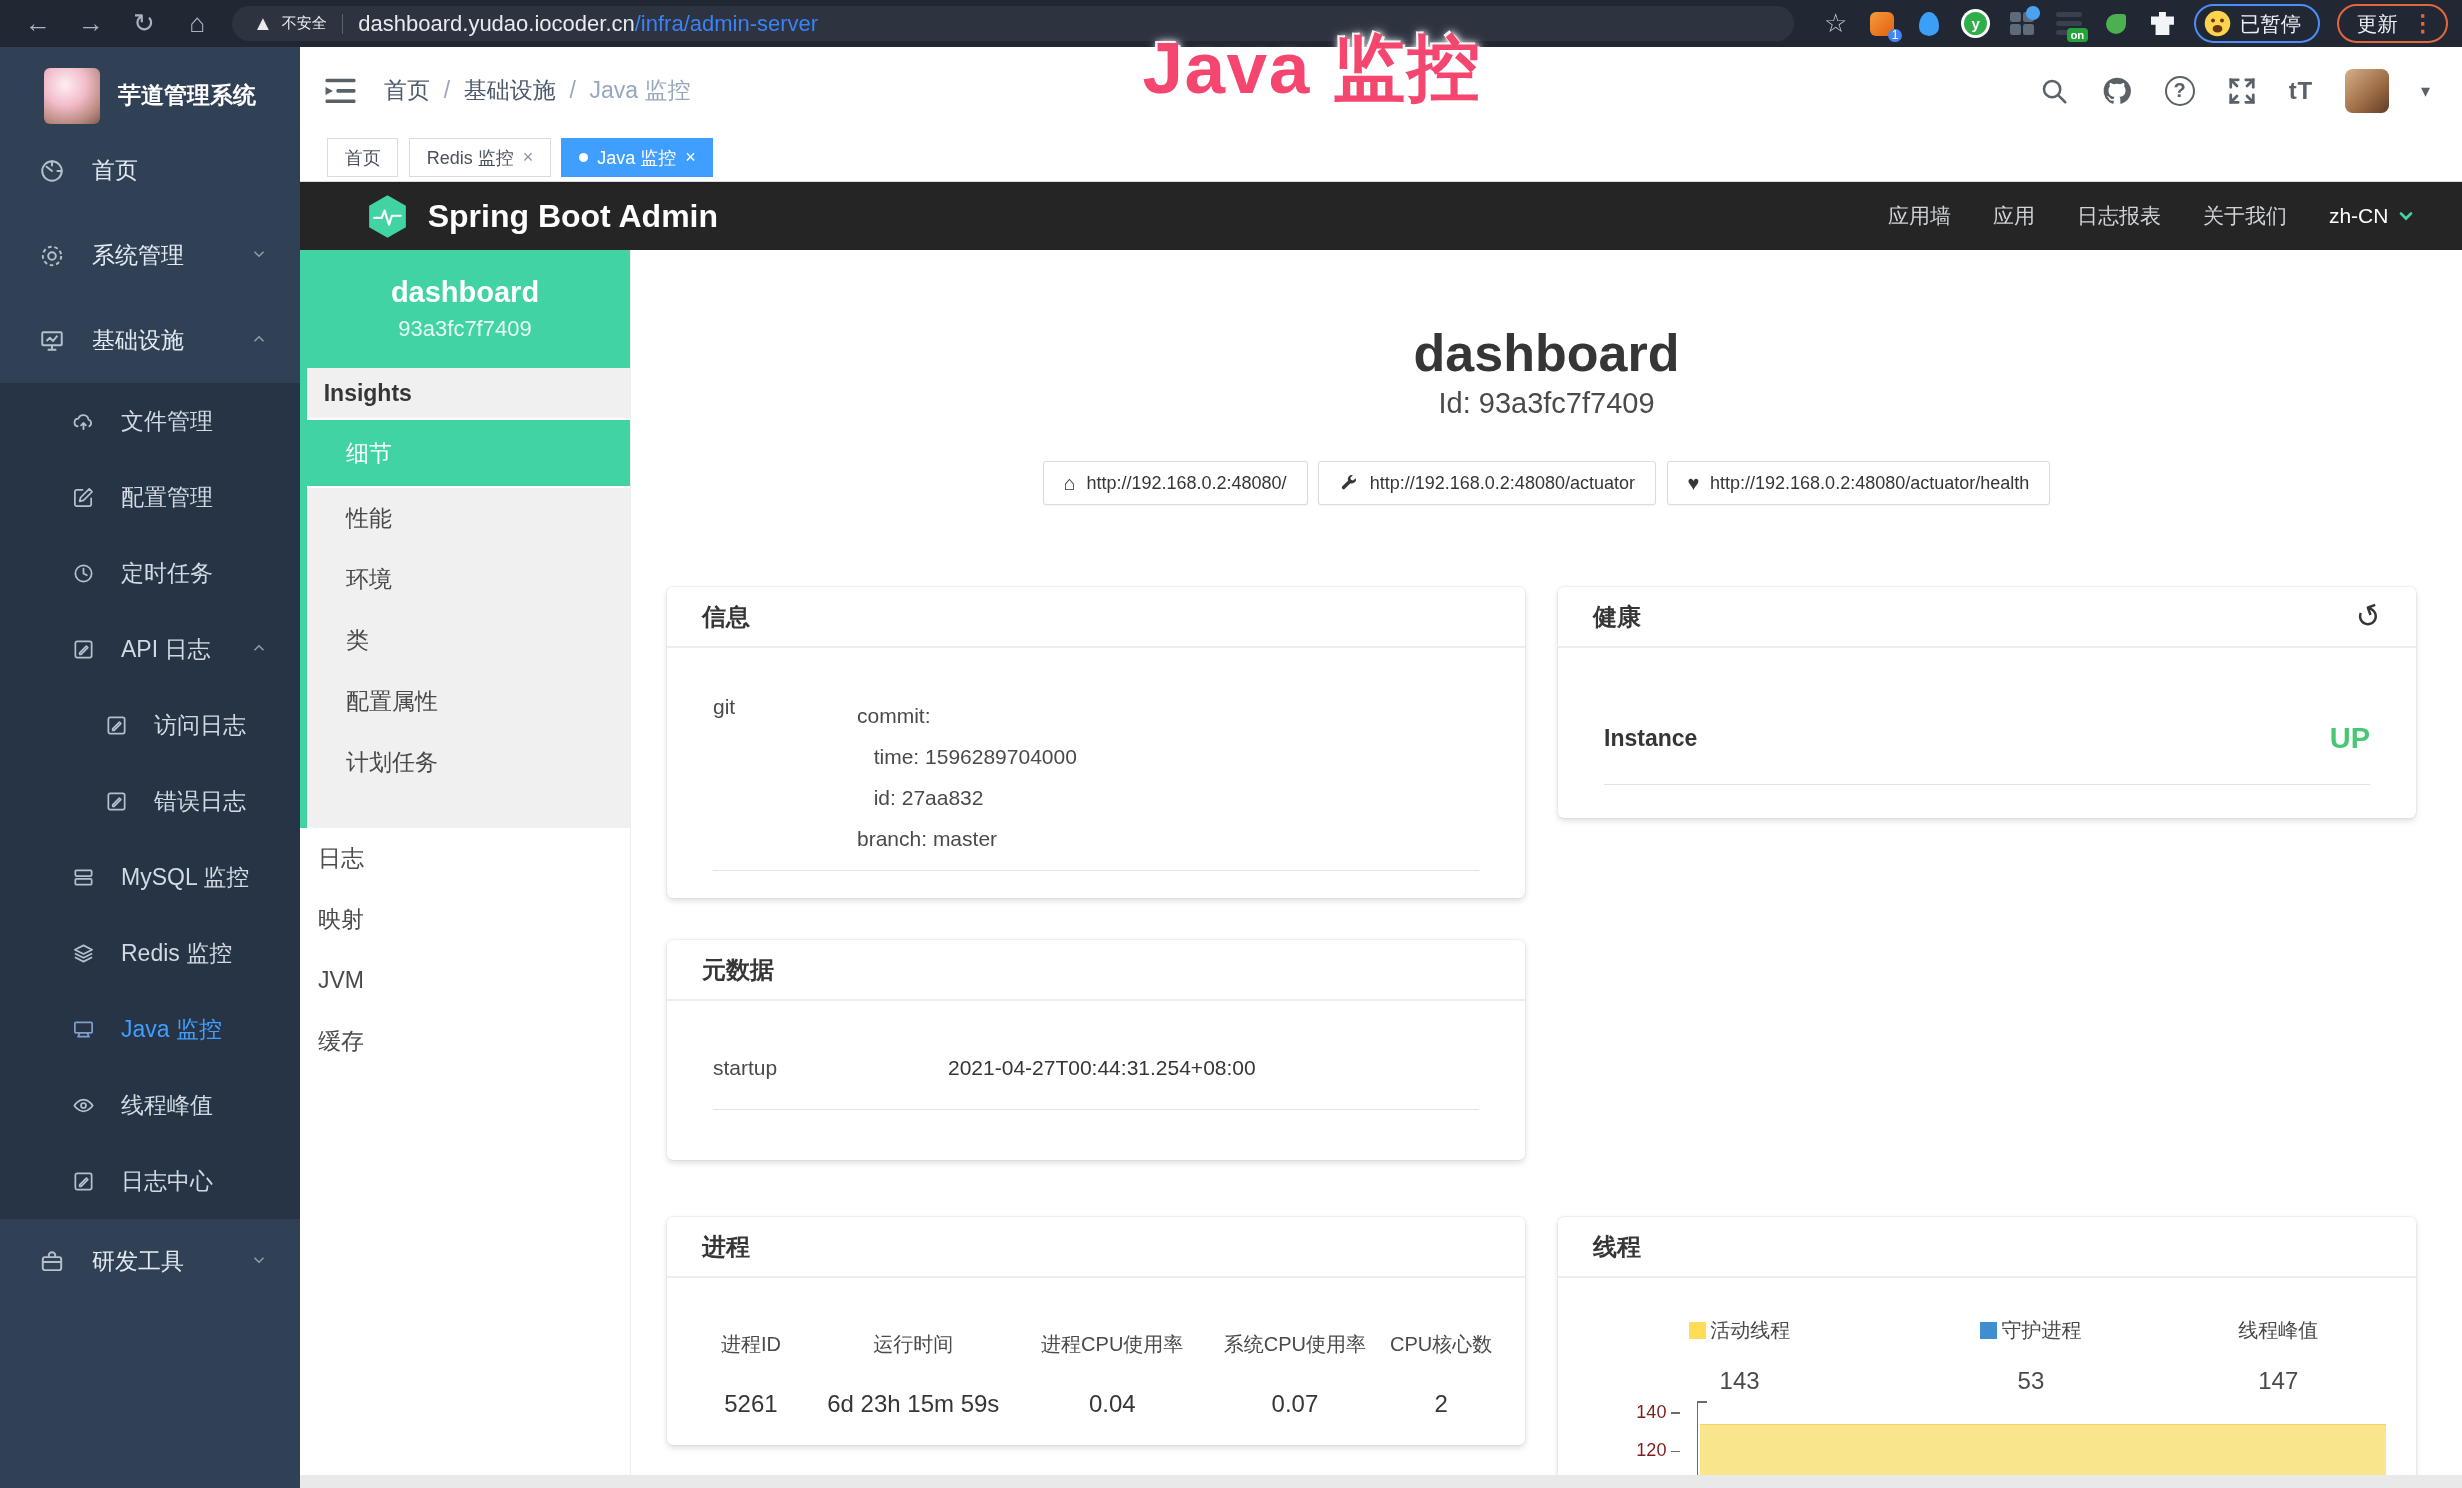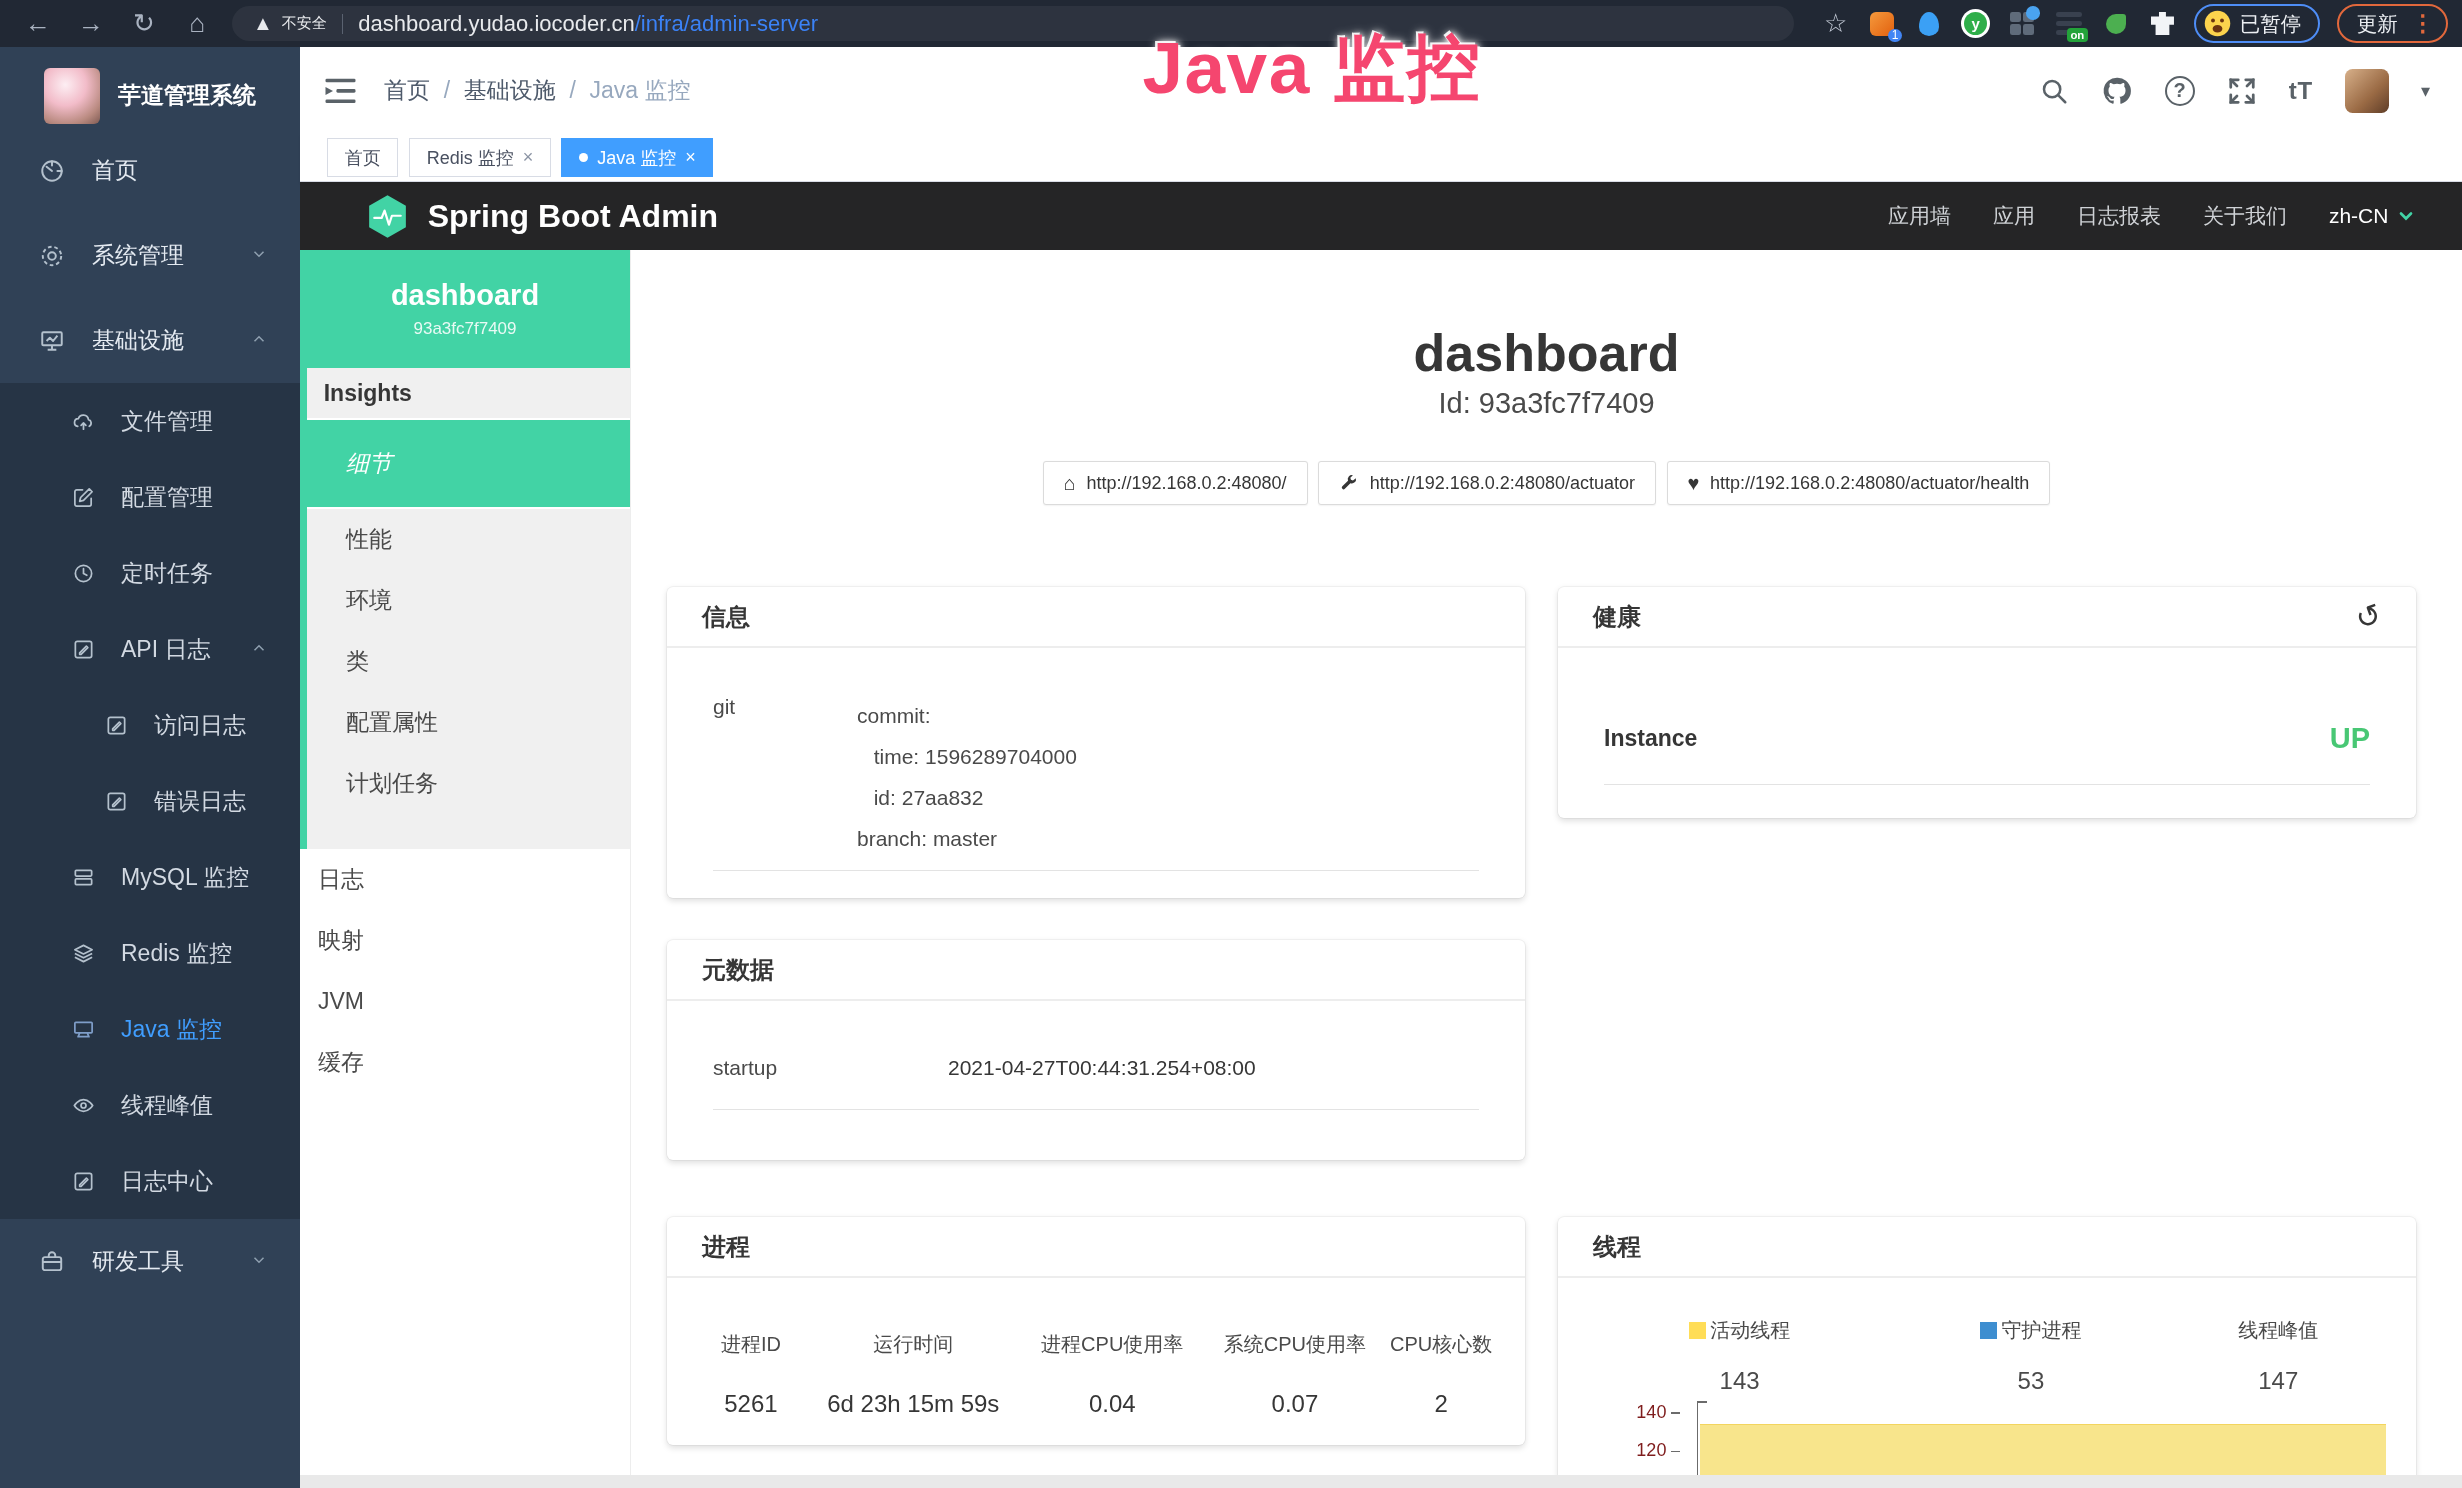--- a/index.html
+++ b/index.html
@@ -81,25 +81,25 @@
   .sba { flex:1; display:flex; flex-direction:column; min-height:0; }
   .sba-header { height:68px; background:#252526; display:flex; align-items:center; padding:0 46px 0 64px; flex:none; }
   .sba-brand { margin-left:16.7px; font-size:32px; font-weight:bold; color:#fff; }
   .sba-nav { margin-left:auto; display:flex; align-items:center; gap:42px; font-size:21px; color:#cfd2d6; }
   .sba-nav .loc { color:#fff; display:flex; align-items:center; gap:7.6px; }
   .sba-body { flex:1; display:flex; min-height:0; background:#fff; }
 
   .sba-side { width:331px; flex:none; border-right:1.5px solid #ededed; background:#fff; }
   .app-block { height:118px; background:#42d3a5; display:flex; flex-direction:column; align-items:center; justify-content:center; gap:7.6px; }
   .app-name { font-size:29px; font-weight:bold; color:#fff; }
-  .app-id { font-size:17px; color:rgba(255,255,255,.88); }
+  .app-id { font-size:22px; color:rgba(255,255,255,.88); }
   .insights { margin-top:0; border-left:7.6px solid #42d3a5; background:#f0f0f0; padding-bottom:35px; }
   .ins-h { height:52px; display:flex; align-items:center; padding-left:16.7px; font-size:23px; font-weight:bold; color:#363636; border-bottom:2.3px solid #fff; }
   .ins-item { height:61px; display:flex; align-items:center; padding-left:39px; font-size:23px; color:#4a4a4a; cursor:pointer; }
-  .ins-item.active { height:89px; background:#42d3a5; color:#fff; border-bottom:2.3px solid #fff;font-style:italic; }
+  .ins-item.active { height:68px; background:#42d3a5; color:#fff; border-bottom:2.3px solid #fff; }
   .root-item { height:61px; display:flex; align-items:center; padding-left:18px; font-size:23px; color:#4a4a4a; cursor:pointer; }
 
   .sba-content { flex:1; position:relative; overflow:hidden; background:#fff; }
   .page-title { position:absolute; top:73px; left:0; right:0; text-align:center; font-size:52px; font-weight:bold; color:#363636; }
   .page-sub { position:absolute; top:137px; left:0; right:0; text-align:center; font-size:29px; color:#4a4a4a; }
   .links { position:absolute; top:211px; left:0; right:0; display:flex; justify-content:center; gap:10.6px; }
   .lnk { height:44px; border:0.8px solid #dbdbdb; border-radius:3px; background:#fff; display:flex; align-items:center; padding:0 20px; gap:10.6px; font-size:18px; color:#363636; box-shadow:0 0.8px 1.5px rgba(0,0,0,.05); cursor:pointer; }
   .lnk .gi { font-size:20px; }
 
   .card { position:absolute; background:#fff; border-radius:6px; box-shadow:0 2.3px 6px rgba(10,10,10,.13), 0 0 0 0.8px rgba(10,10,10,.05); overflow:hidden; }

